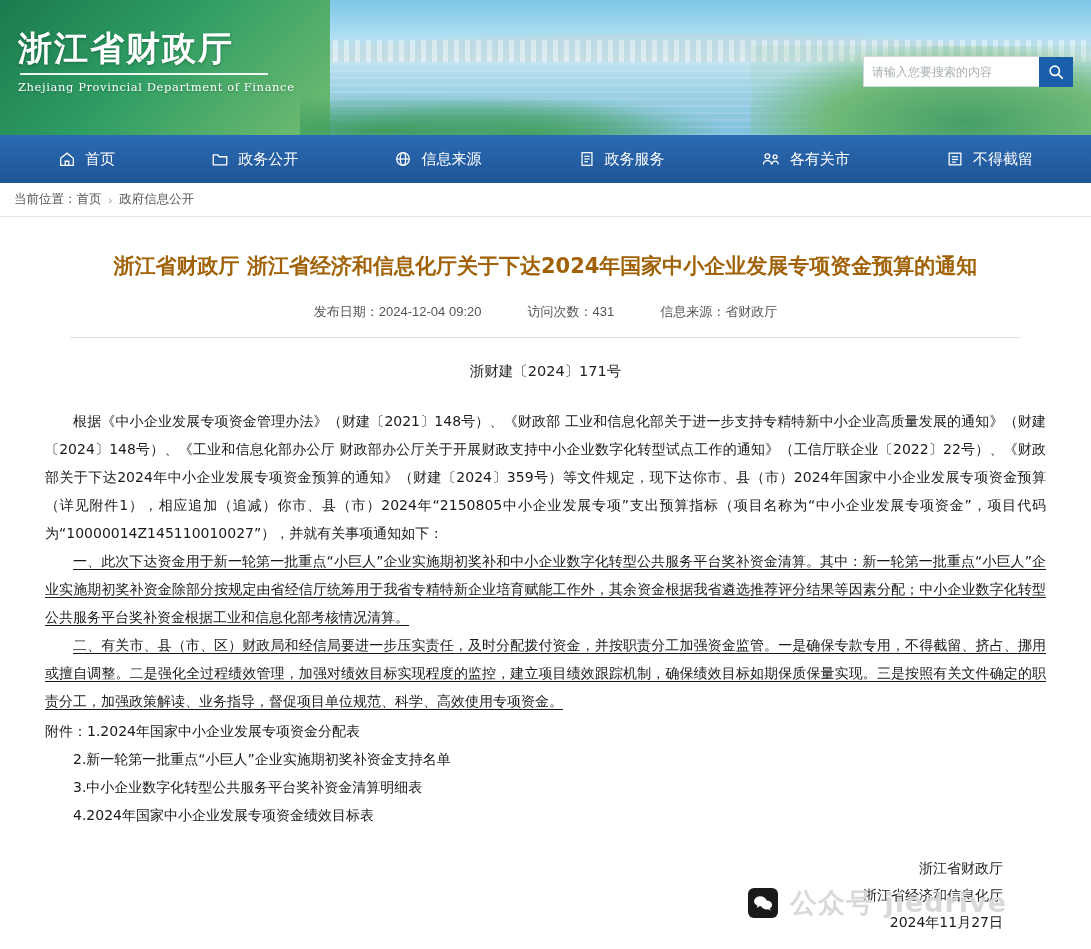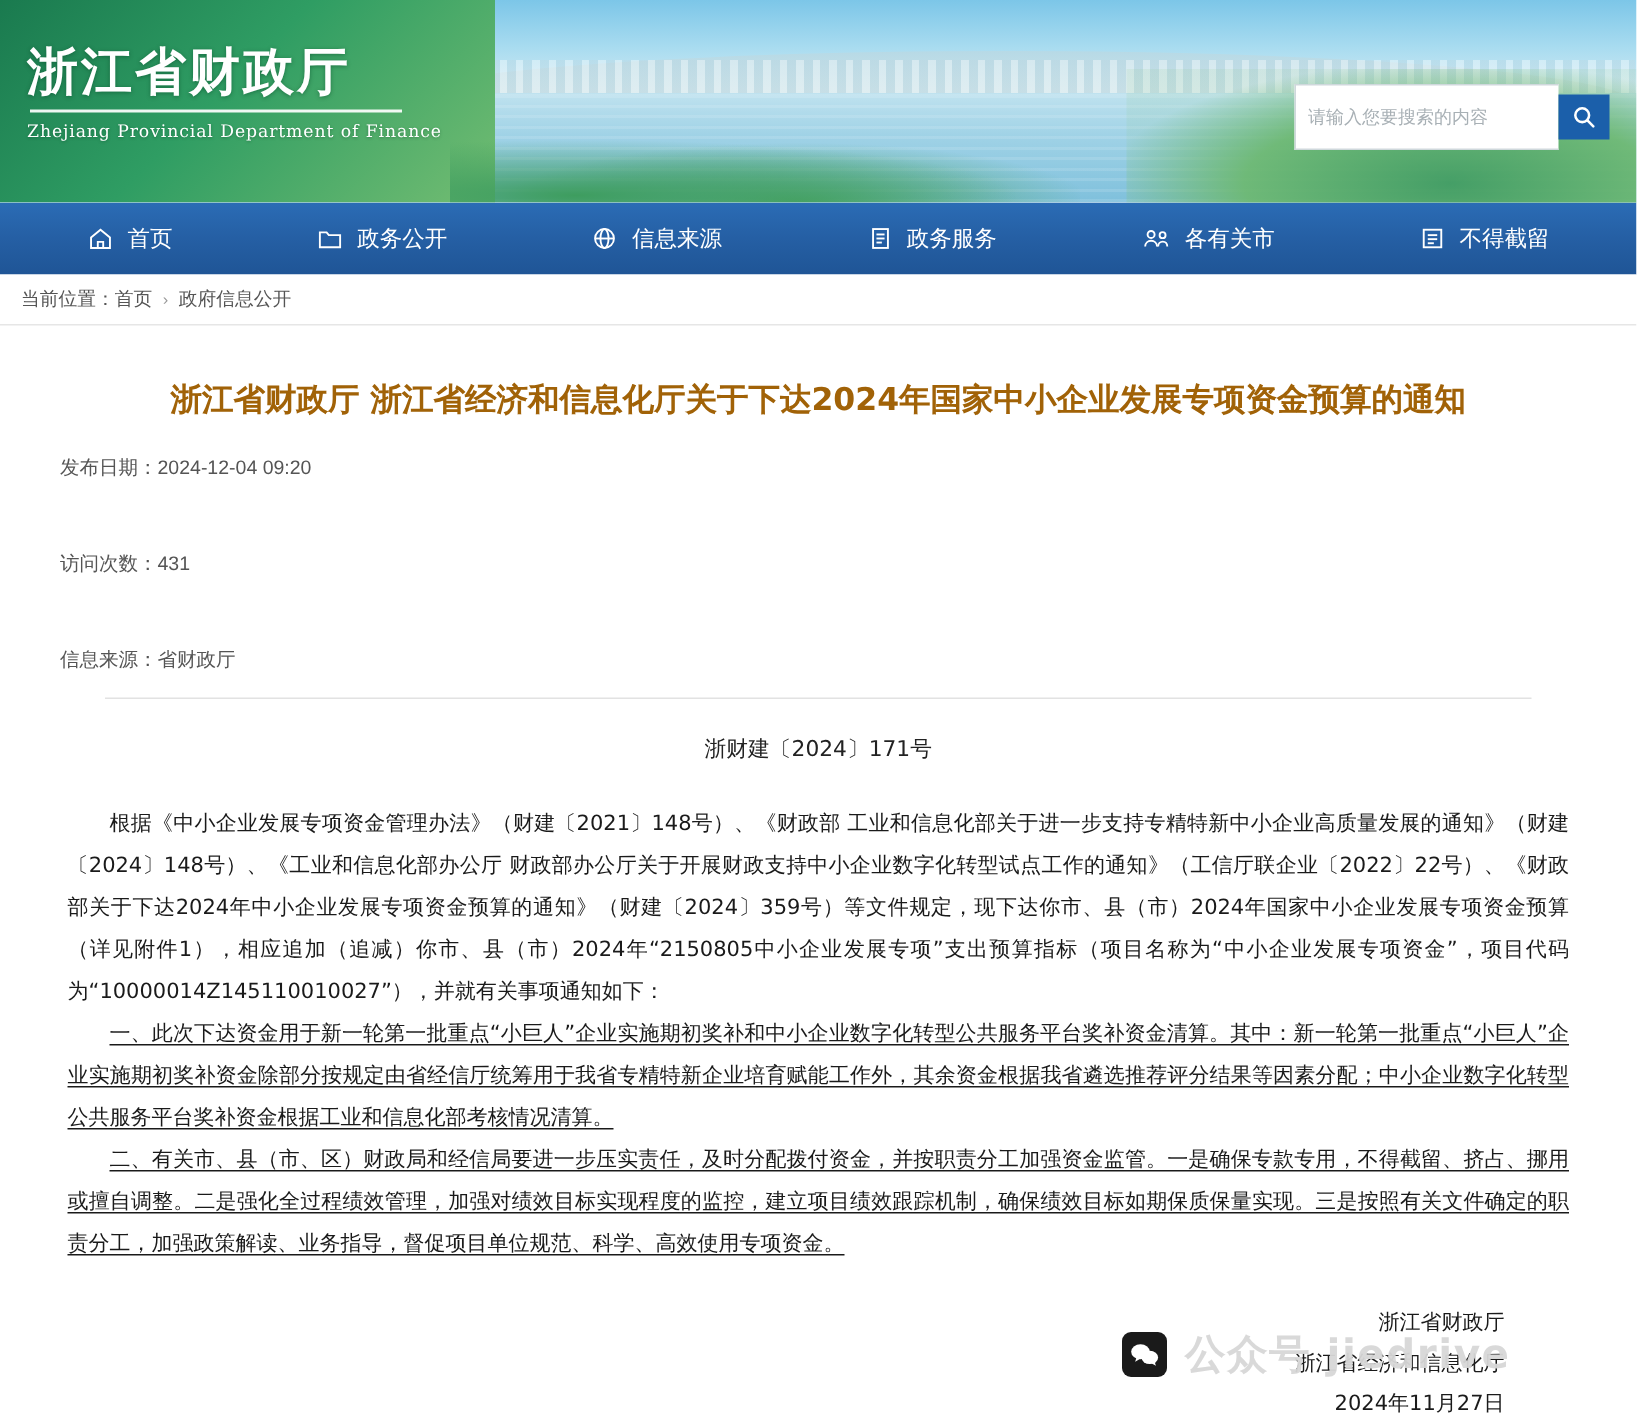--- a/index.html
+++ b/index.html
@@ -80,21 +80,21 @@
   .logo-en {
     font-family: "DejaVu Serif", "Liberation Serif", serif;
     font-size: 11.5px; letter-spacing: .6px; color: #ffffff;
     text-shadow: 0 1px 2px rgba(0,60,30,.4);
   }
   .search-wrap {
     position: absolute; right: 18px; top: 56px; z-index: 6;
     display: flex; align-items: center;
   }
   .search-input {
-    width: 176px; height: 44px;
+    width: 176px; height: 31px;
     border: 1px solid #cfd8dc; border-right: none;
     background: #ffffff; padding: 0 8px;
     font-size: 12px; color: #333; outline: none;
     font-family: "Liberation Sans", sans-serif;
   }
   .search-input::placeholder { color: #a8b0b5; }
   .search-btn {
     width: 34px; height: 30px; border: none; cursor: pointer;
     background: #1b5faa; display: flex; align-items: center; justify-content: center;
   }
@@ -135,21 +135,21 @@
     color: #a16207;
     font-size: 21px;
     font-weight: bold;
     line-height: 1.45;
     font-family: "DejaVu Sans", "Liberation Sans", sans-serif;
     padding: 8px 8px 0 8px;
   }
   .art-meta {
     display: flex; justify-content: center; gap: 46px;
     margin-top: 22px;
-    font-size: 13px; color: #555; flex-direction: column;
+    font-size: 13px; color: #555;
   }
   .art-rule {
     margin: 16px 30px 0 30px;
     border-top: 1px solid #e2e2e2;
   }
   .doc-number {
     text-align: center; margin-top: 24px;
     font-size: 14.5px; color: #222;
     font-family: "DejaVu Sans", "Liberation Sans", sans-serif;
   }
@@ -315,20 +315,26 @@
 
   <div class="art-rule"></div>
 
   <div class="doc-number">浙财建〔2024〕171号</div>
 
   <div class="body-text">
     <p class="indent">根据《中小企业发展专项资金管理办法》（财建〔2021〕148号）、《财政部 工业和信息化部关于进一步支持专精特新中小企业高质量发展的通知》（财建〔2024〕148号）、《工业和信息化部办公厅 财政部办公厅关于开展财政支持中小企业数字化转型试点工作的通知》（工信厅联企业〔2022〕22号）、《财政部关于下达2024年中小企业发展专项资金预算的通知》（财建〔2024〕359号）等文件规定，现下达你市、县（市）2024年国家中小企业发展专项资金预算（详见附件1），相应追加（追减）你市、县（市）2024年“2150805中小企业发展专项”支出预算指标（项目名称为“中小企业发展专项资金”，项目代码为“10000014Z145110010027”），并就有关事项通知如下：</p>
     <p class="indent u">一、此次下达资金用于新一轮第一批重点“小巨人”企业实施期初奖补和中小企业数字化转型公共服务平台奖补资金清算。其中：新一轮第一批重点“小巨人”企业实施期初奖补资金除部分按规定由省经信厅统筹用于我省专精特新企业培育赋能工作外，其余资金根据我省遴选推荐评分结果等因素分配；中小企业数字化转型公共服务平台奖补资金根据工业和信息化部考核情况清算。</p>
     <p class="indent u">二、有关市、县（市、区）财政局和经信局要进一步压实责任，及时分配拨付资金，并按职责分工加强资金监管。一是确保专款专用，不得截留、挤占、挪用或擅自调整。二是强化全过程绩效管理，加强对绩效目标实现程度的监控，建立项目绩效跟踪机制，确保绩效目标如期保质保量实现。三是按照有关文件确定的职责分工，加强政策解读、业务指导，督促项目单位规范、科学、高效使用专项资金。</p>
 
+    <div class="attach">
+      <p><span>附件：</span><span>1.2024年国家中小企业发展专项资金分配表</span></p>
+      <p class="sub">2.新一轮第一批重点“小巨人”企业实施期初奖补资金支持名单</p>
+      <p class="sub">3.中小企业数字化转型公共服务平台奖补资金清算明细表</p>
+      <p class="sub">4.2024年国家中小企业发展专项资金绩效目标表</p>
+    </div>
   </div>
 
   <div class="signature">
     <div>浙江省财政厅</div>
     <div>浙江省经济和信息化厅</div>
     <div>2024年11月27日</div>
   </div>
 </div>
 
 <div class="watermark">

